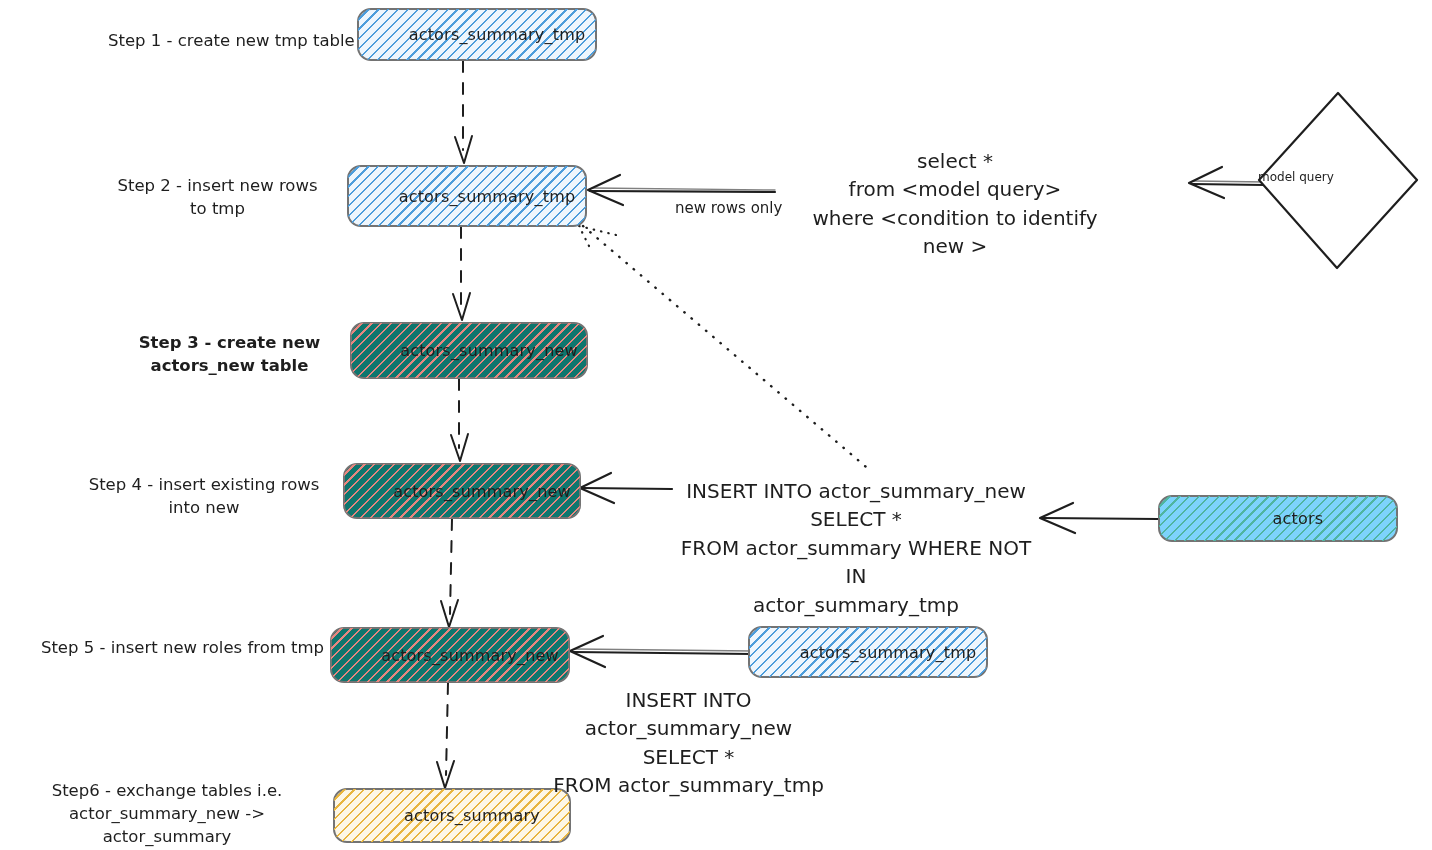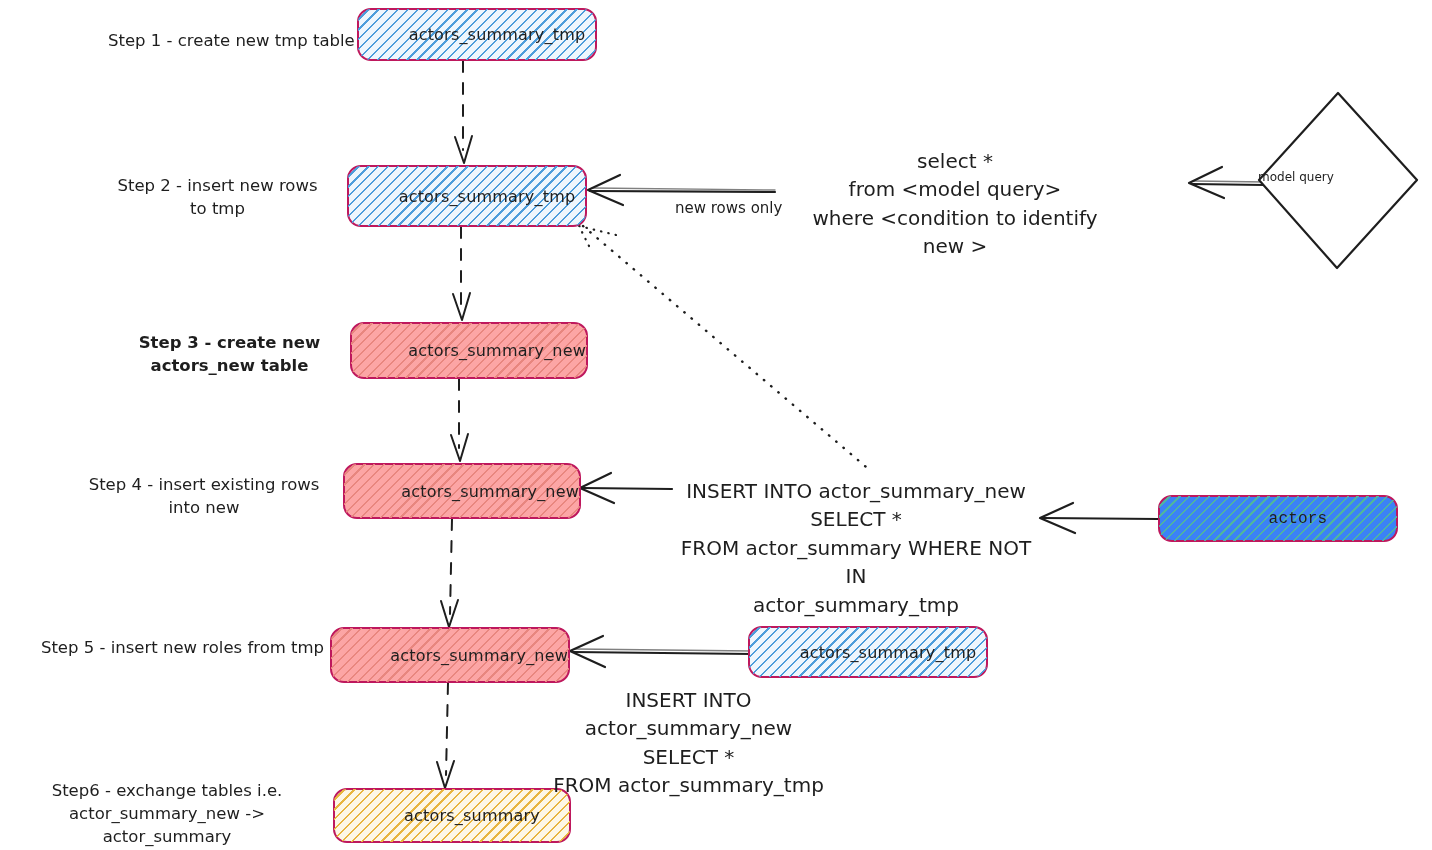--- a/index.html
+++ b/index.html
@@ -22,21 +22,21 @@
     width: 1432px;
     height: 850px;
     overflow: visible;
   }
   .node {
     position: absolute;
     box-sizing: border-box;
     display: flex;
     align-items: center;
     justify-content: center;
-    border: 2px solid #be185d;
+    border: 2px solid #737373;
     border-radius: 14px;
     font-size: 16px;
     color: #1e1e1e;
     letter-spacing: 0.2px;
     text-align: center;
     padding-left: 40px;
   }
   .node .lbl { position: relative; z-index: 2; }
   .node::after {
     content: "";
@@ -49,33 +49,33 @@
     background: repeating-linear-gradient(135deg,
       #4d9ddb 0px, #4d9ddb 1.6px,
       rgba(255,255,255,0) 1.6px, rgba(255,255,255,0) 7px);
   }
   .fill-blue { background: #eef6fd; }
   .fill-red::after {
     background: repeating-linear-gradient(135deg,
       #e8867f 0px, #e8867f 1.6px,
       rgba(255,255,255,0) 1.6px, rgba(255,255,255,0) 7px);
   }
-  .fill-red { background: #fca5a5; justify-content: flex-end; }
+  .fill-red { background: #0f766e; }
   .fill-yellow::after {
     background: repeating-linear-gradient(135deg,
       #e8b53f 0px, #e8b53f 1.6px,
       rgba(255,255,255,0) 1.6px, rgba(255,255,255,0) 7px);
   }
   .fill-yellow { background: #fdf7e6; }
   .fill-teal::after {
     background: repeating-linear-gradient(135deg,
       #4fb5a0 0px, #4fb5a0 1.6px,
       rgba(255,255,255,0) 1.6px, rgba(255,255,255,0) 7px);
   }
-  .fill-teal { background: #3b82f6; font-family: Liberation Mono, monospace; }
+  .fill-teal { background: #7dd3fc; }
 
   .caption {
     position: absolute;
     color: #1e1e1e;
     font-size: 16.5px;
     line-height: 1.38;
     text-align: center;
     white-space: pre-line;
   }
   .code-note {

